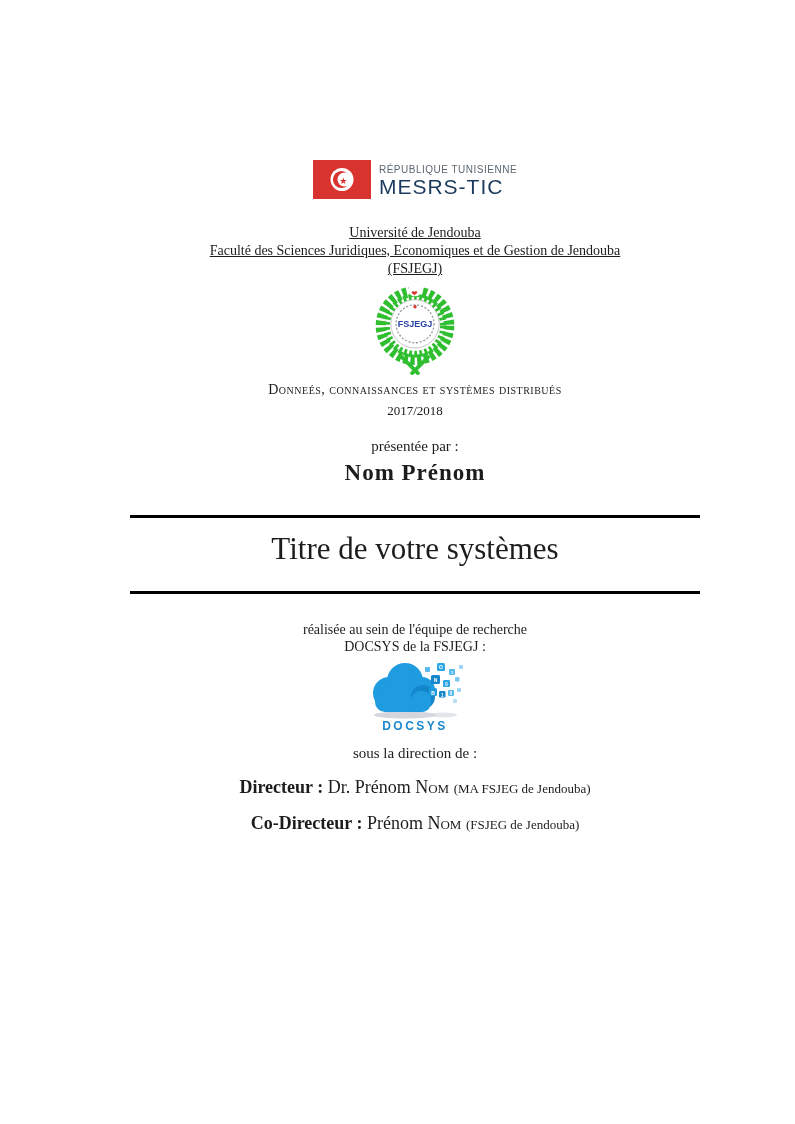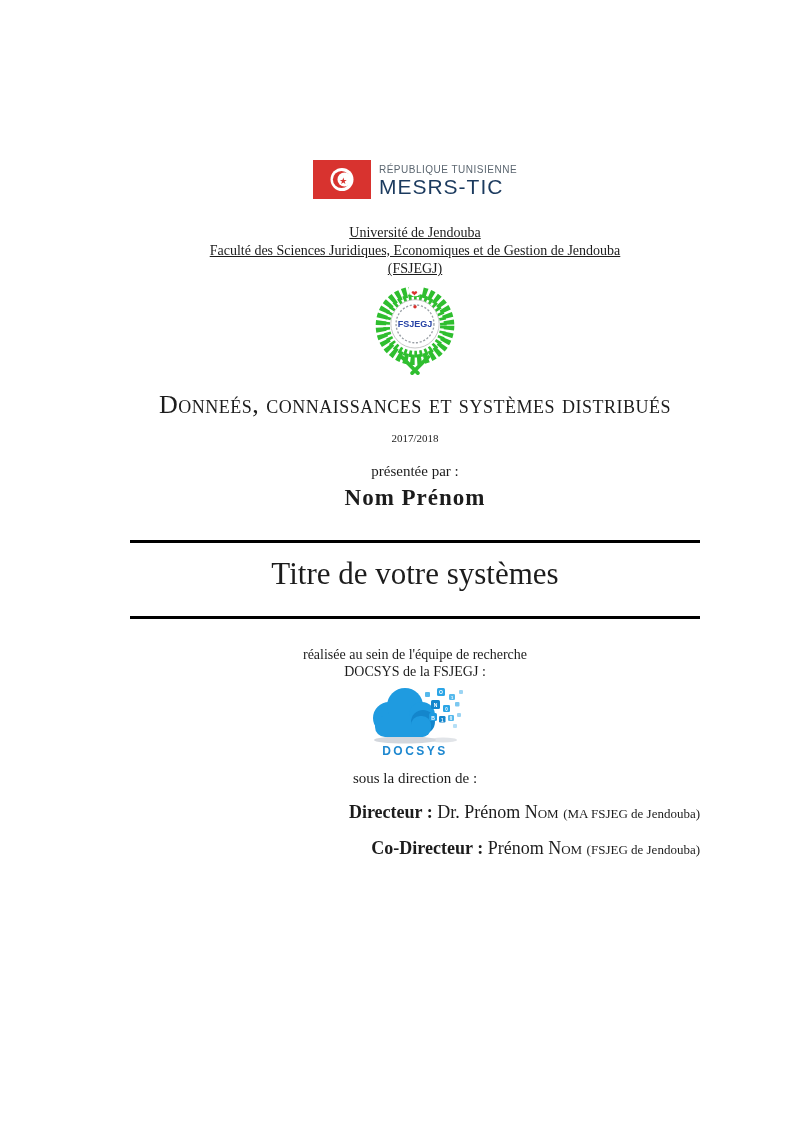--- a/index.html
+++ b/index.html
@@ -34,47 +34,46 @@
   
   .seal-wrap { margin-top: 7px; }
 
   
   .memoire-label {
     margin-top: 30px;
     font-size: 14px; letter-spacing: 1.5px;
     text-decoration: underline;
   }
   .program {
-    margin-top: 15px;
     font-variant: small-caps;
-    font-size: 26px; letter-spacing: 0.5px;
+    font-size: 14px; letter-spacing: 0.5px;
     line-height: 22px;
   }
-  .year { font-size: 11px; margin-top: 16px; }
+  .year { font-size: 13px; margin-top: 2px; }
 
   
   .presented { margin-top: 19px; font-size: 15px; }
   .author-name { margin-top: 5px; font-size: 23px; font-weight: bold; letter-spacing: 1px; }
 
   
   .rule { border: none; border-top: 3px solid #000; width: 570px; }
   .rule-top { margin-top: 29px; }
   .thesis-title { font-size: 31px; padding: 13px 0 2px 0; }
   .rule-bottom { margin-top: 22px; }
 
   
   .team { margin-top: 27px; font-size: 14px; line-height: 17px; }
 
   
   .docsys-wrap { margin-top: 2px; }
 
   
   .direction { margin-top: 6px; font-size: 15px; }
   .directors { margin-top: 12px; font-size: 18px; line-height: 18px; }
-  .director-row { margin-top: 16px; text-align: right; }
+  .director-row { margin-top: 16px; }
   .role { font-weight: bold; }
   .sc { font-variant: small-caps; }
   .affil-small { font-size: 13px; }
 
   svg text { font-family: "Liberation Sans", sans-serif; }
 </style>
 </head>
 <body>
 
 <div class="page">

